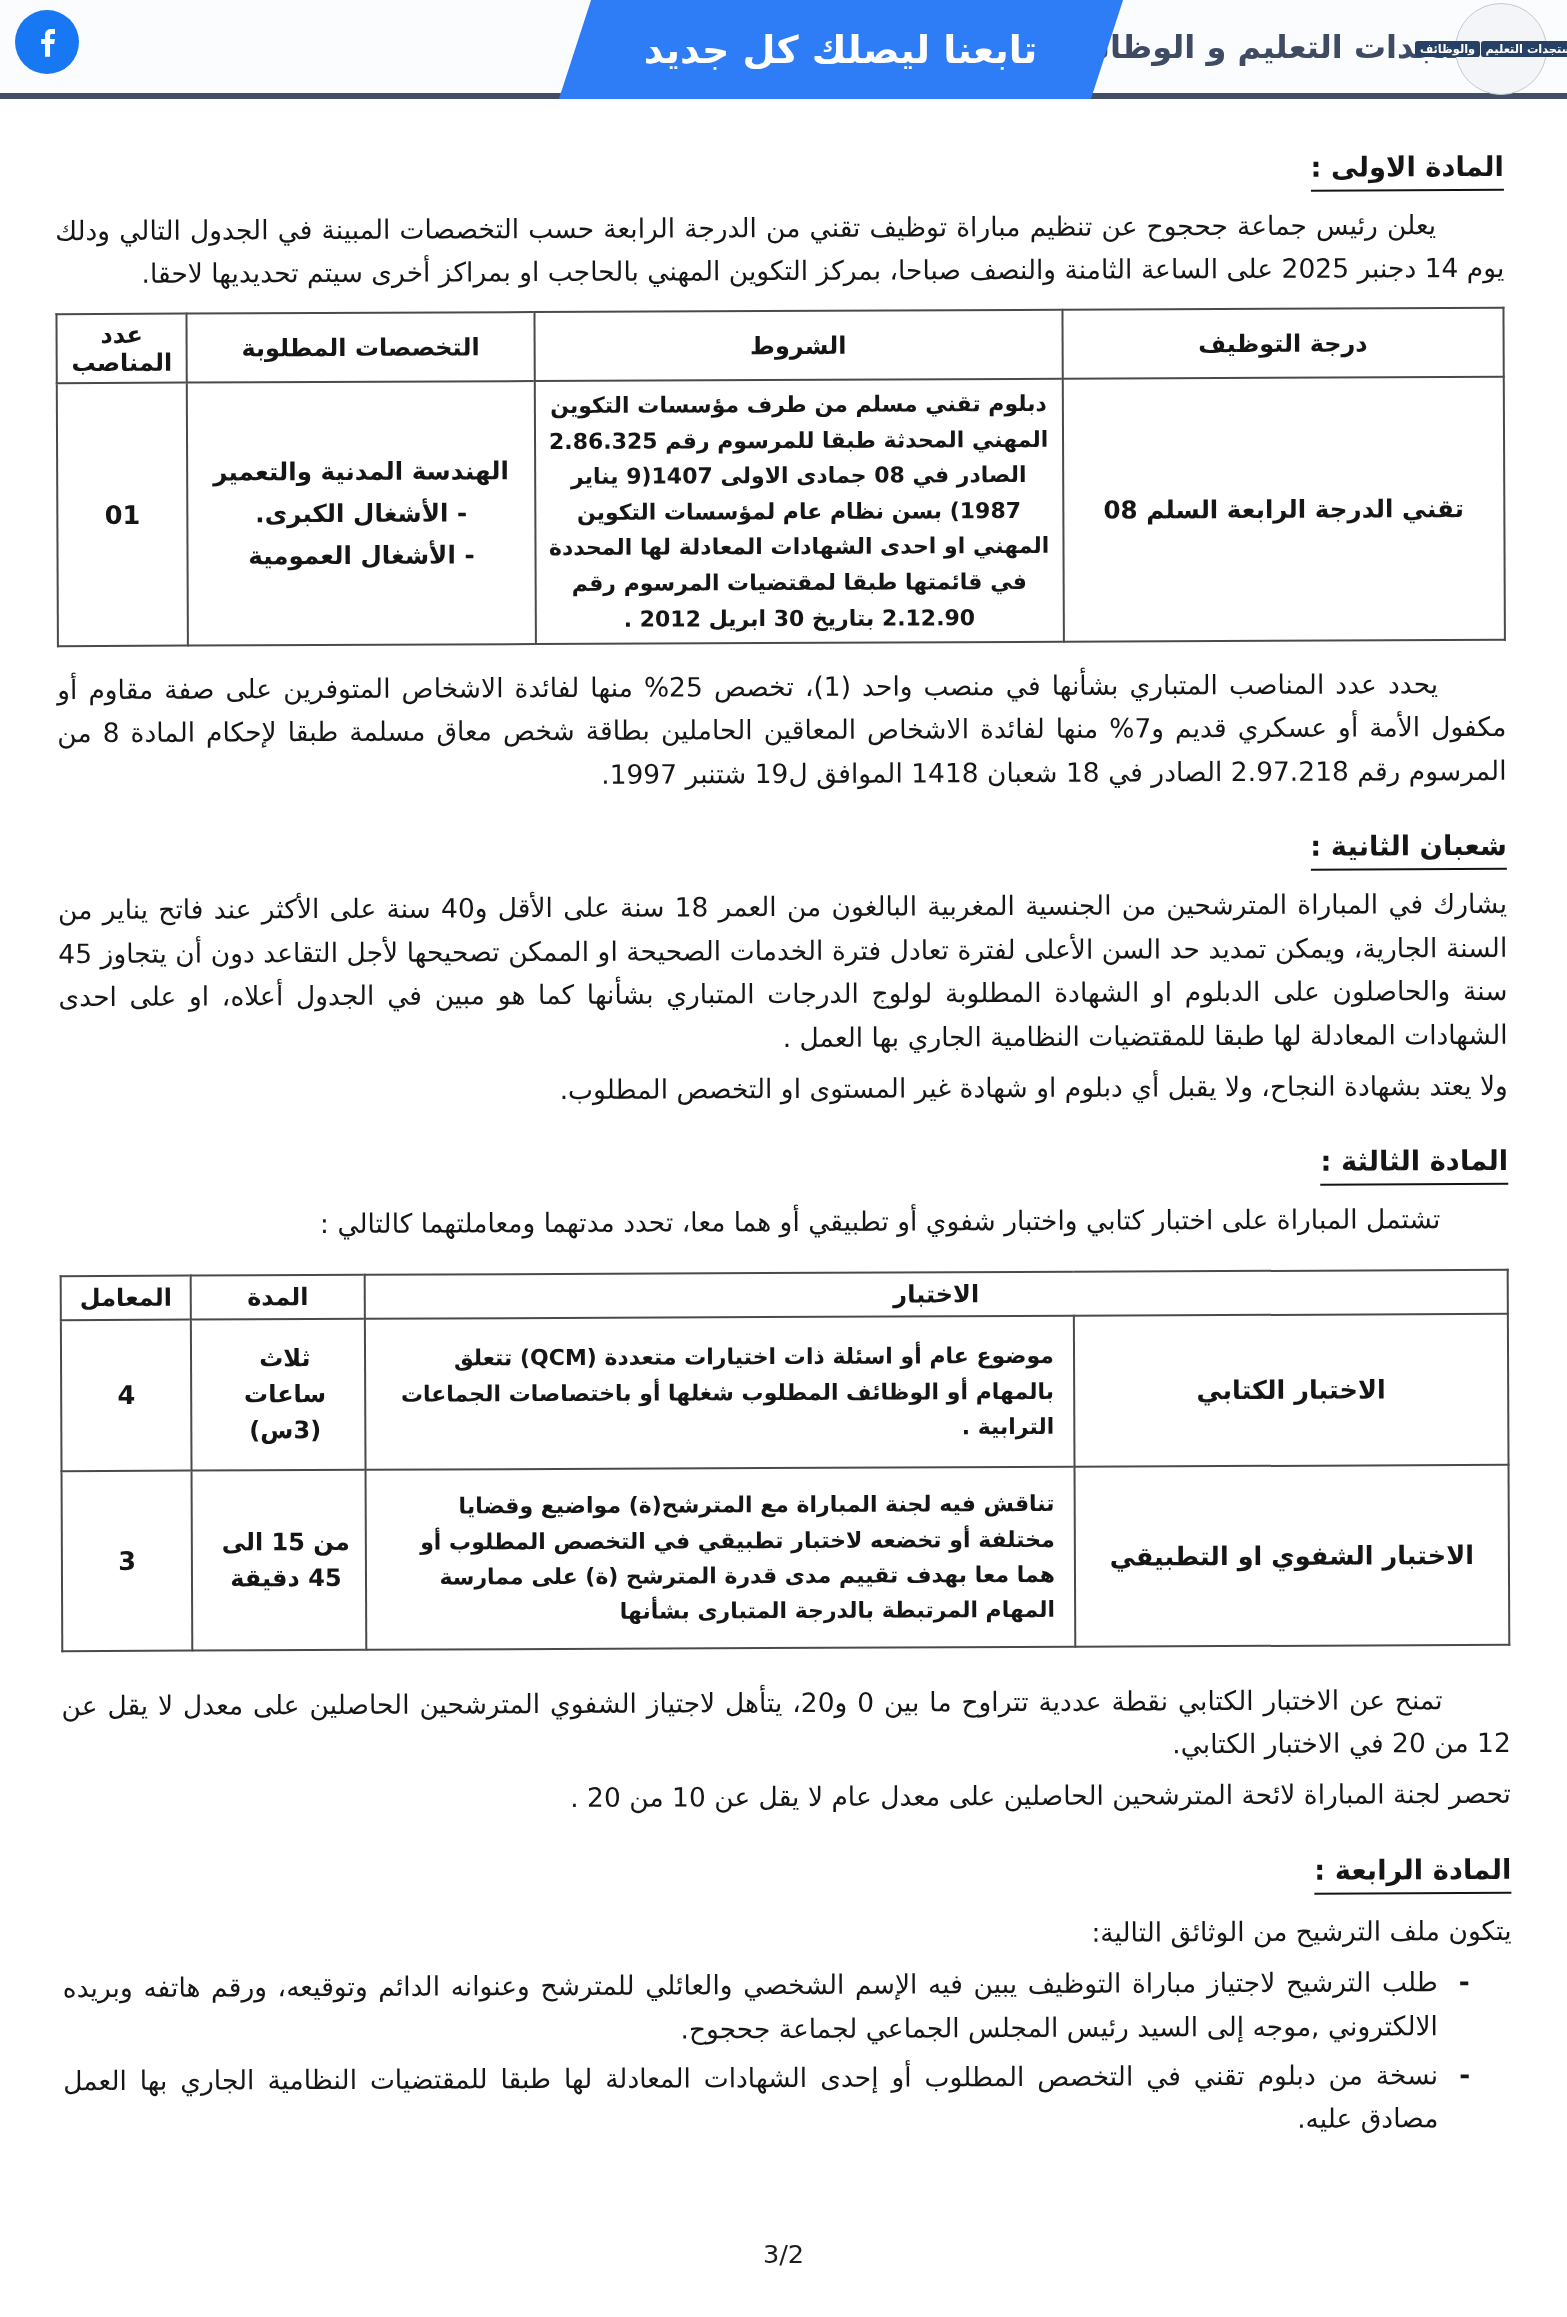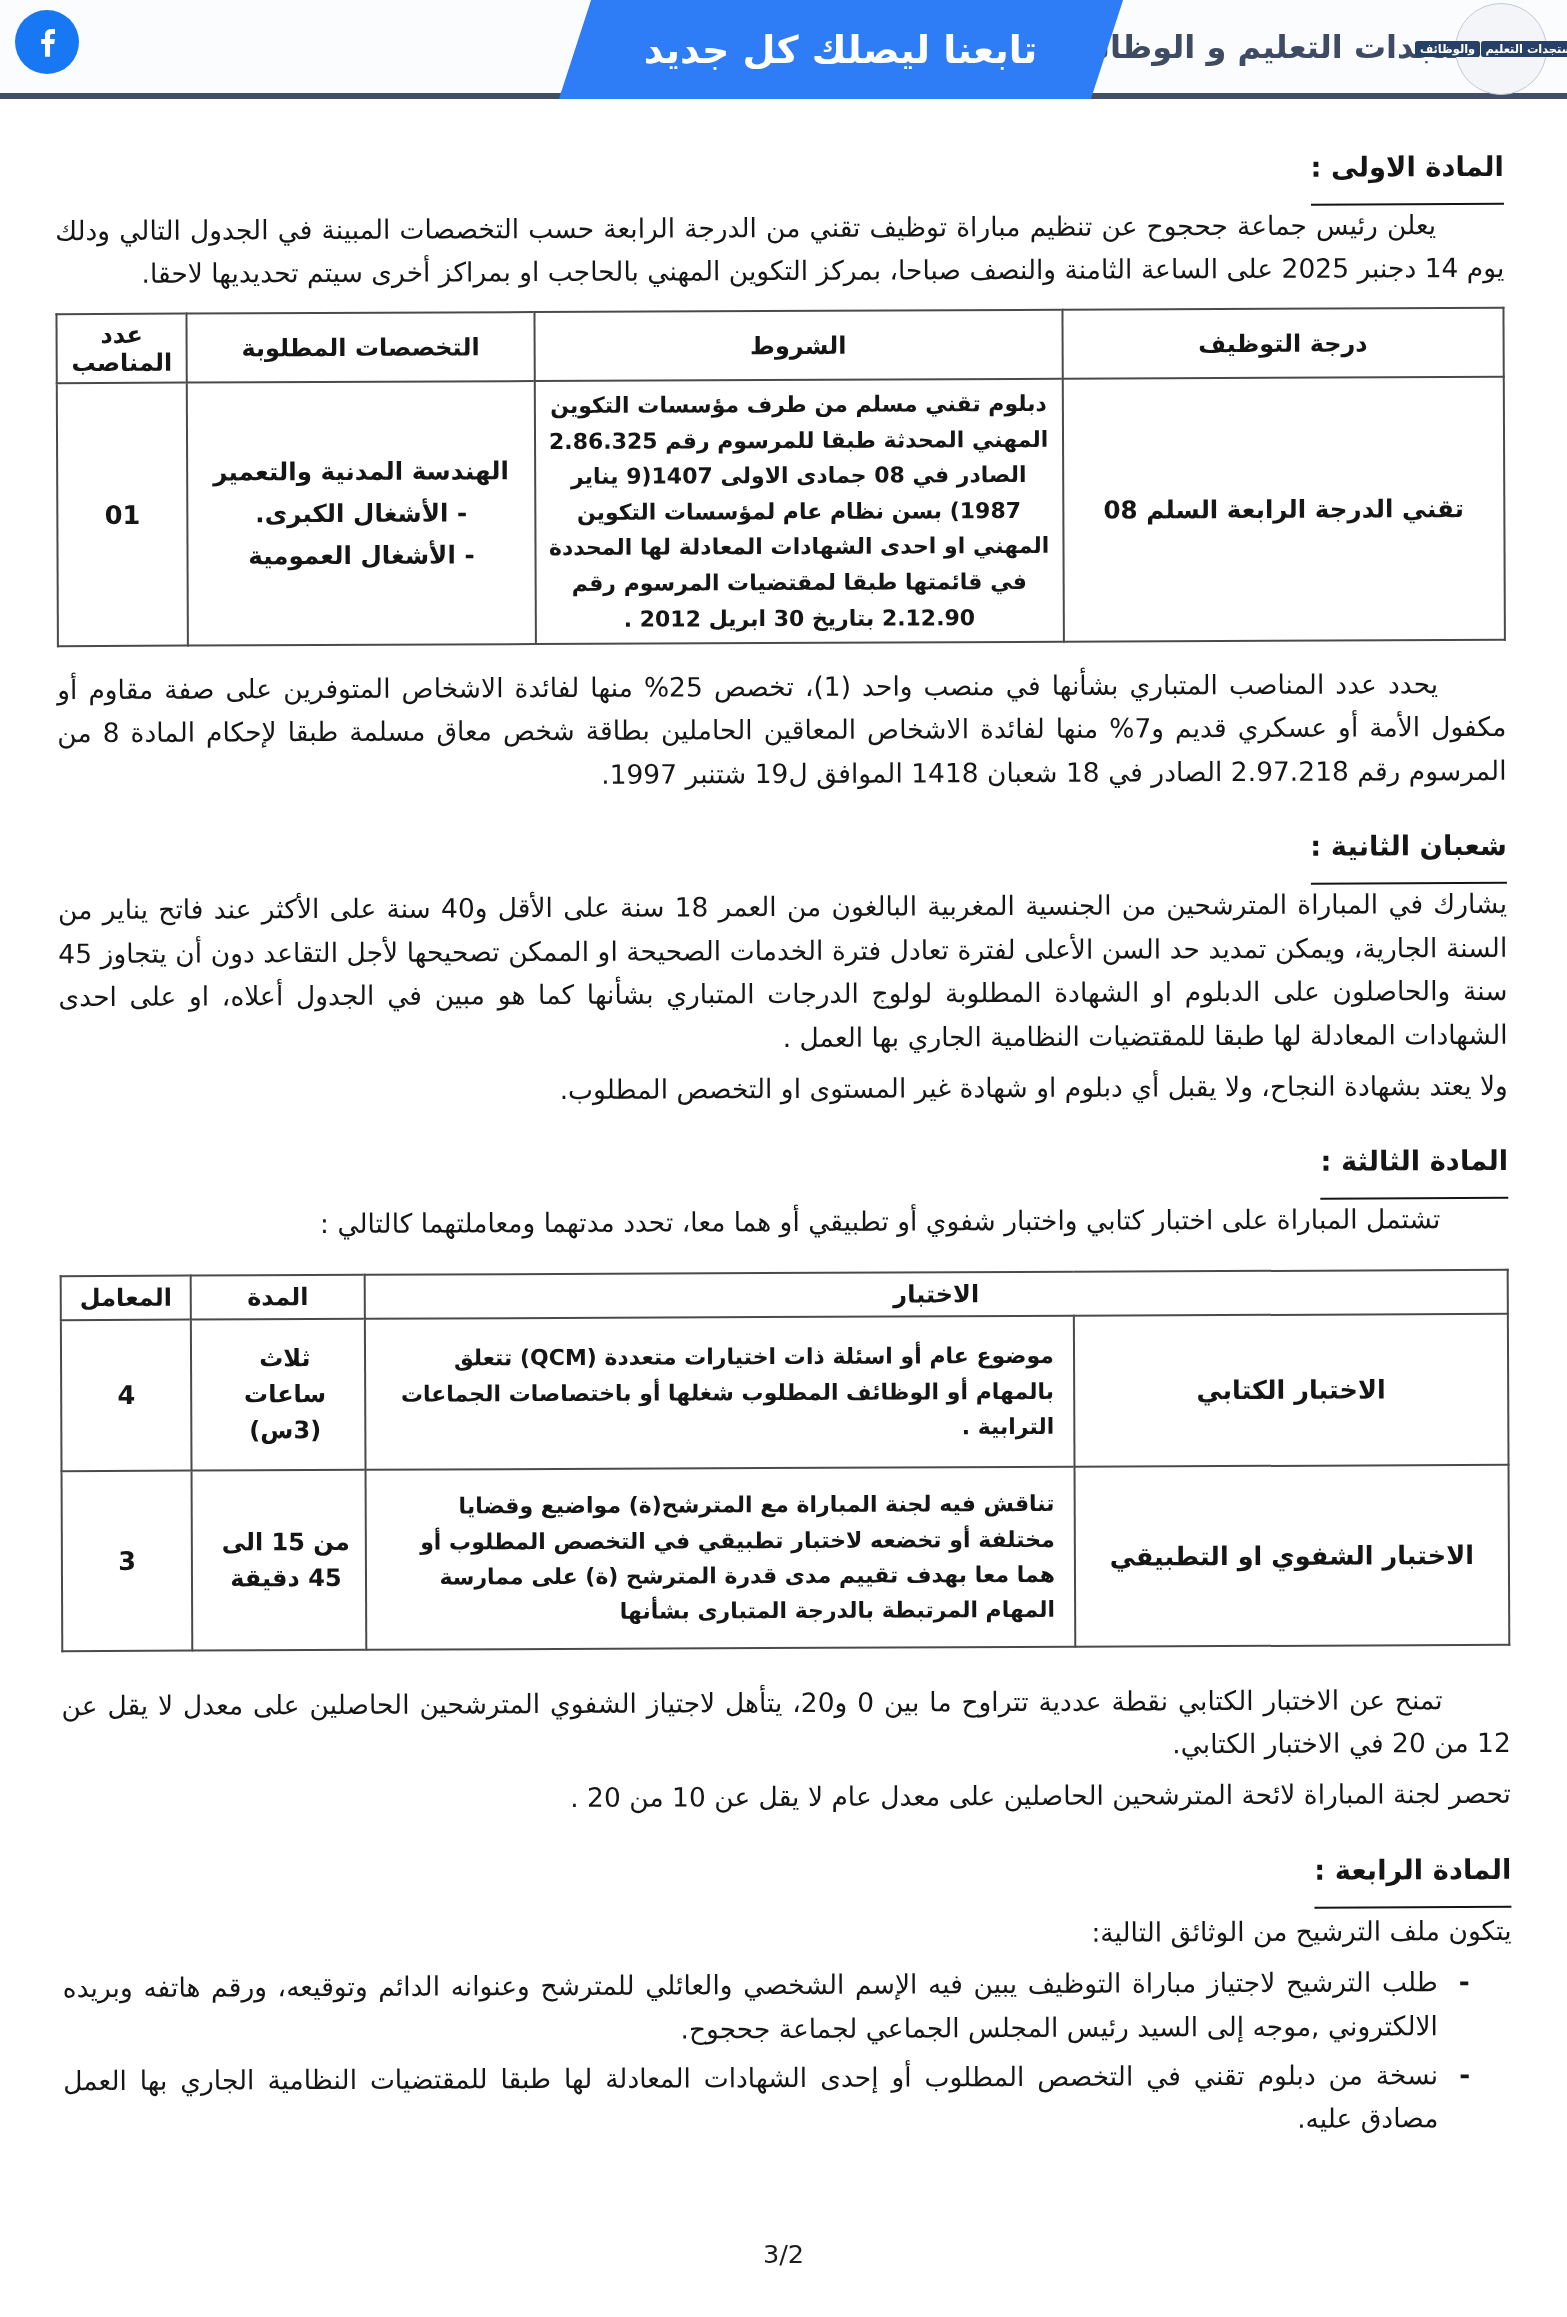--- a/index.html
+++ b/index.html
@@ -48,21 +48,21 @@
   .logo .redline{width:42px;height:2.8px;background:#b06055;opacity:.65;border-radius:1.9px;}
   .logo .band{
     background:#274065;color:#fff;font-size:11.4px;font-weight:bold;
     padding:0.9px 4.7px;border-radius:2.8px;white-space:nowrap;line-height:1.25;
   }
   
   .page{
     padding:55px 59px 0;transform:rotate(-0.25deg);
   }
   .article-heading{font-size:27.4px;font-weight:bold;margin:0 0 21px;}
-  .article-heading .u{border-bottom:2.8px solid #141414;padding-bottom:21px;}
+  .article-heading .u{border-bottom:2.8px solid #141414;padding-bottom:7px;}
   .para{
     font-size:26.5px;line-height:1.64;text-align:justify;margin:0 0 7.6px;
     font-weight:500;
   }
   .indent{text-indent:68px;}
   .mt-lg{margin-top:38px;}
   .mt-md{margin-top:24.6px;}
   table{width:100%;border-collapse:collapse;table-layout:fixed;}
   th,td{
     border:2.8px double #4a4a4a;padding:5.7px 11.4px;text-align:center;

